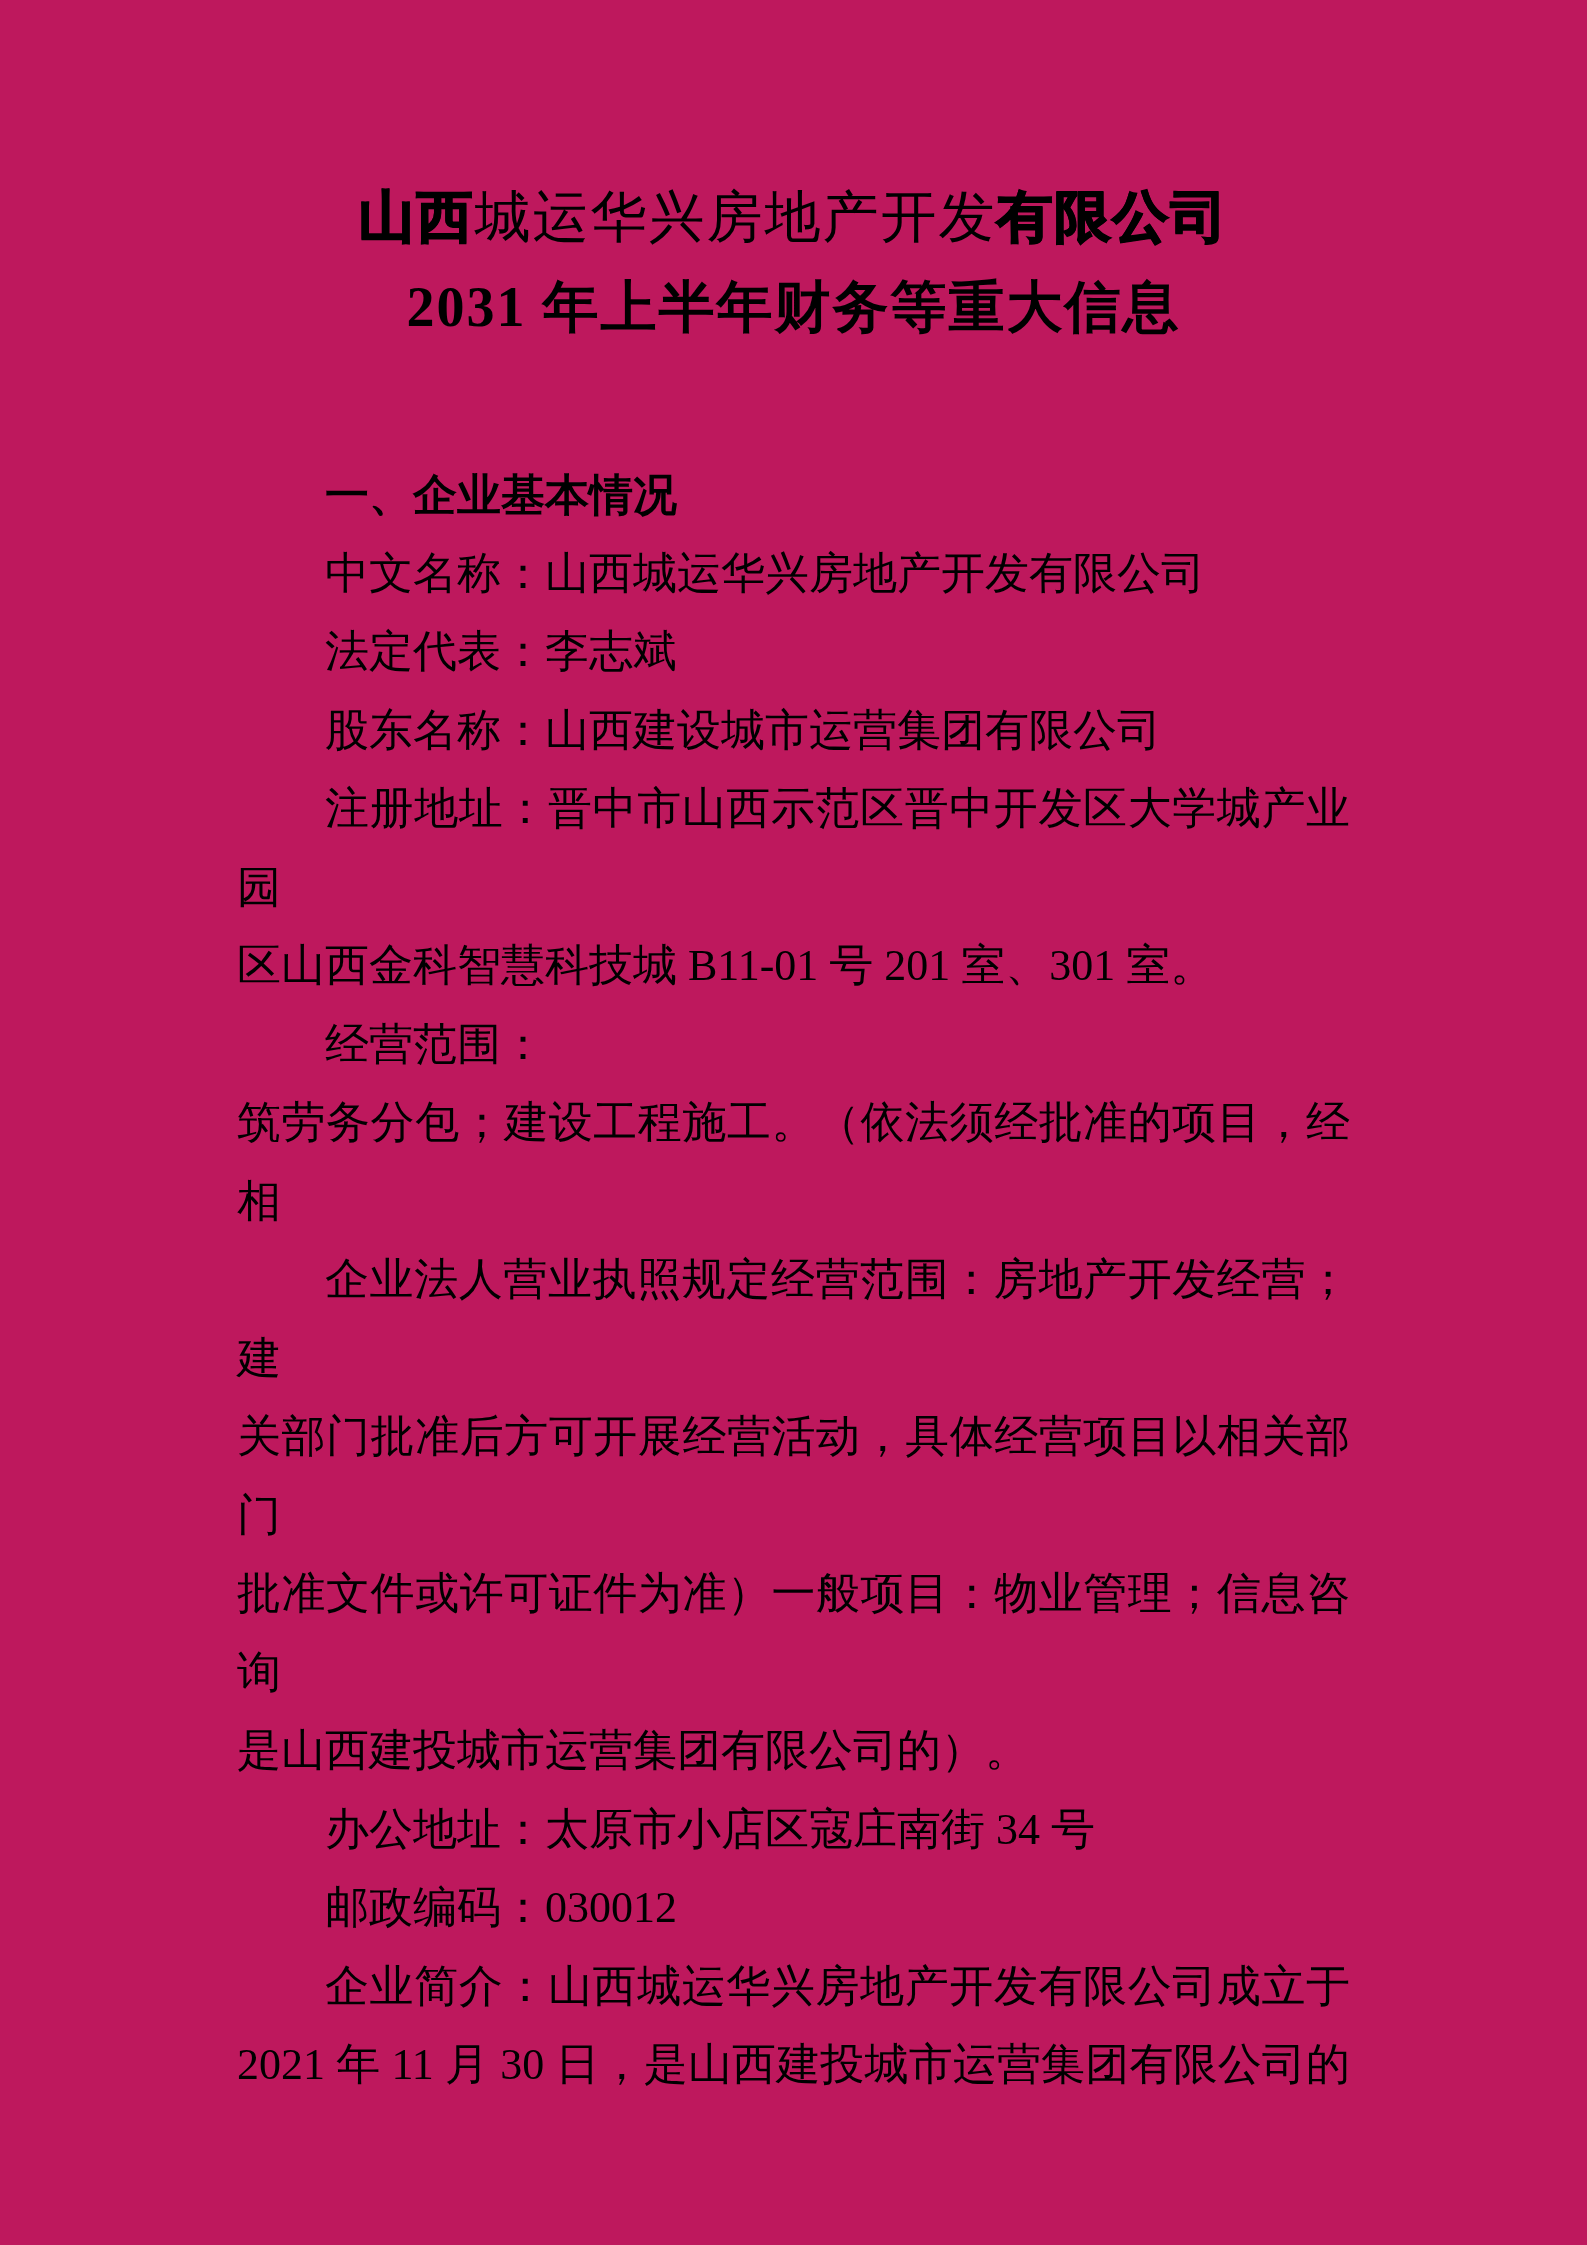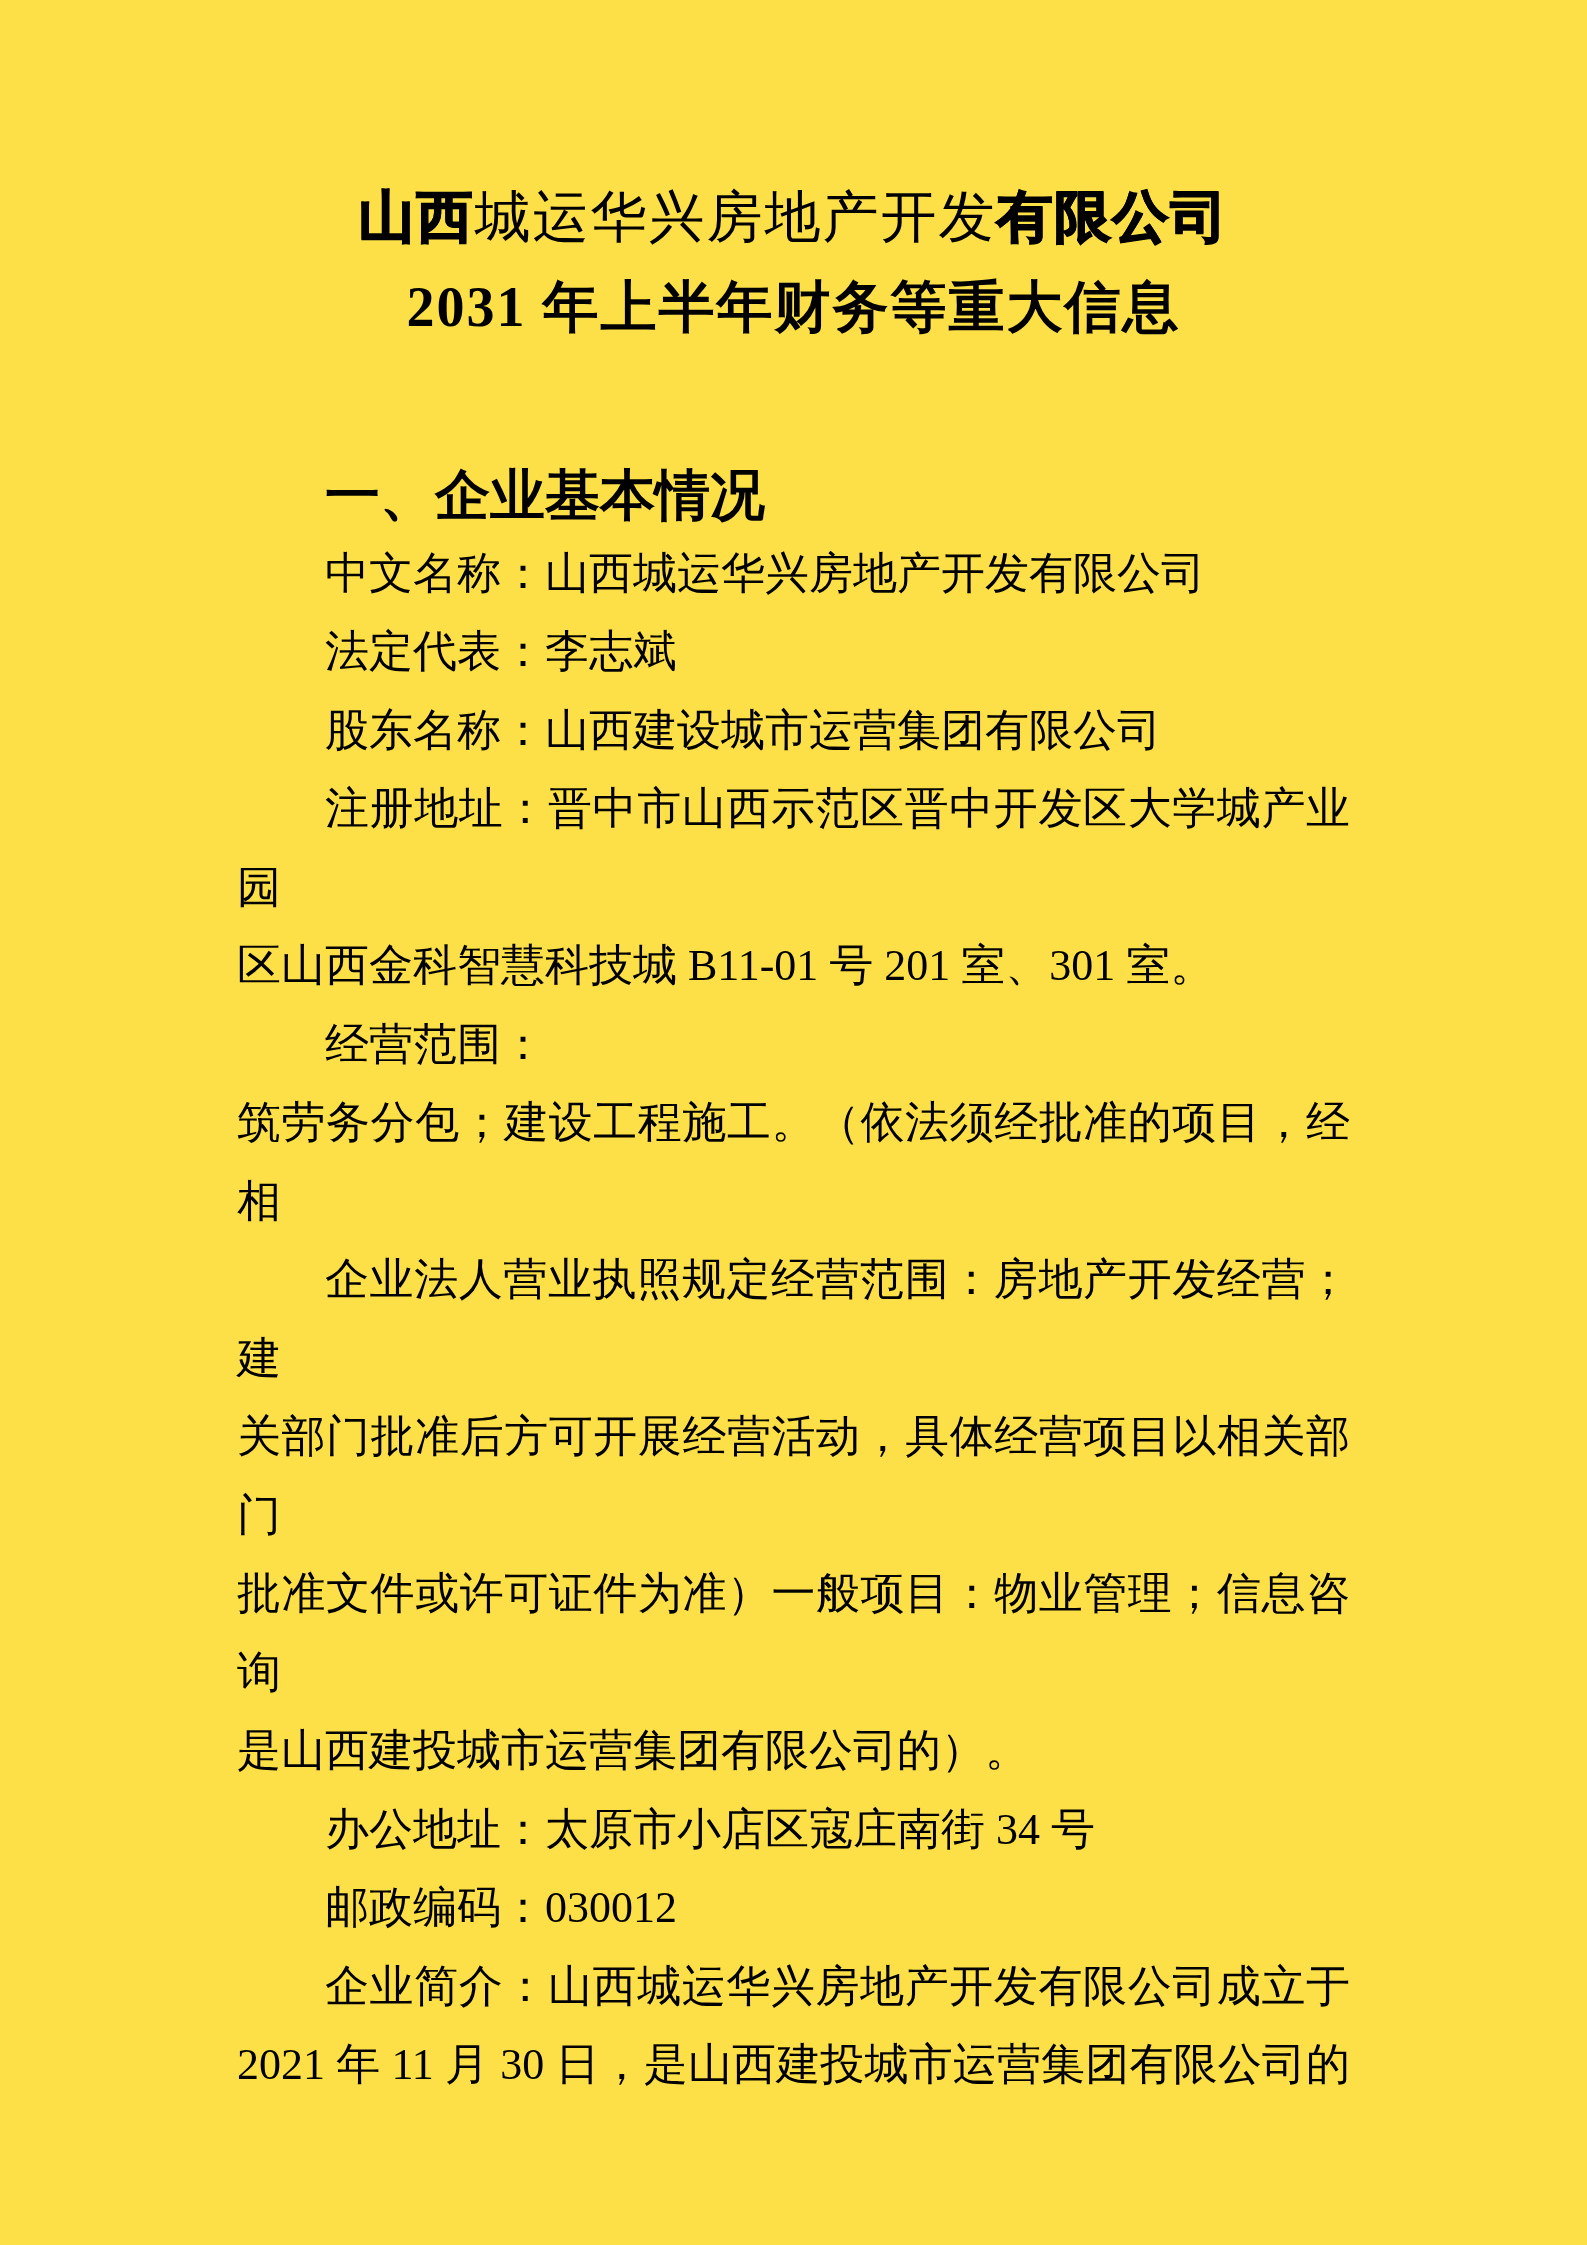--- a/index.html
+++ b/index.html
@@ -5,21 +5,21 @@
   html, body {
     margin: 0;
     padding: 0;
     background: #ffffff;
   }
   .page {
     position: relative;
     width: 1587px;
     height: 2245px;
     margin: 0 auto;
-    background: #fde047;
+    background: #be185d;
     color: #000000;
     box-sizing: border-box;
     padding: 0 237px;
     overflow: hidden;
     font-family: "Liberation Serif", "DejaVu Serif", serif;
   }
   .title-block {
     padding-top: 172px;
     text-align: center;
   }
@@ -37,21 +37,21 @@
     -webkit-text-stroke: 1.6px #000000;
     text-shadow: 0.8px 0 0 #000000, -0.8px 0 0 #000000;
   }
   .content {
     font-size: 44px;
     line-height: 78.5px;
   }
   .section-heading {
     font-family: "Liberation Sans", "DejaVu Sans", sans-serif;
     font-weight: 700;
-    font-size: 55px;
+    font-size: 44px;
     line-height: 78.5px;
     white-space: nowrap;
   }
   .content .section-heading:first-child {
     margin-top: 104px;
   }
   .line {
     font-size: 44px;
     line-height: 78.5px;
     white-space: nowrap;

